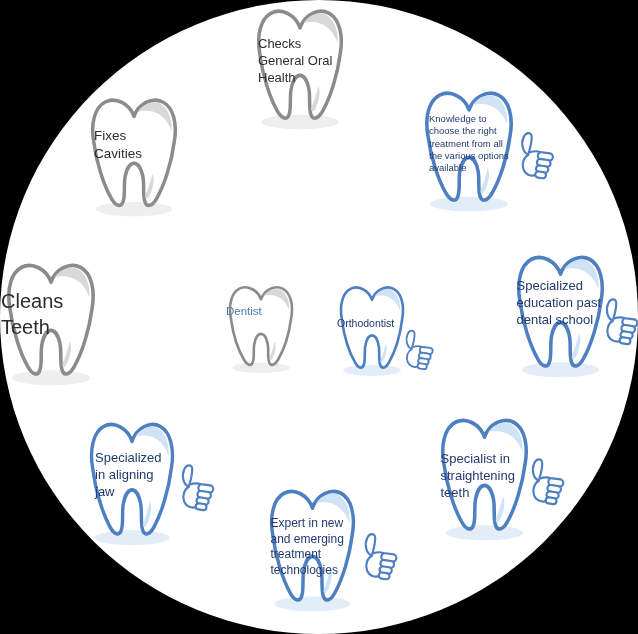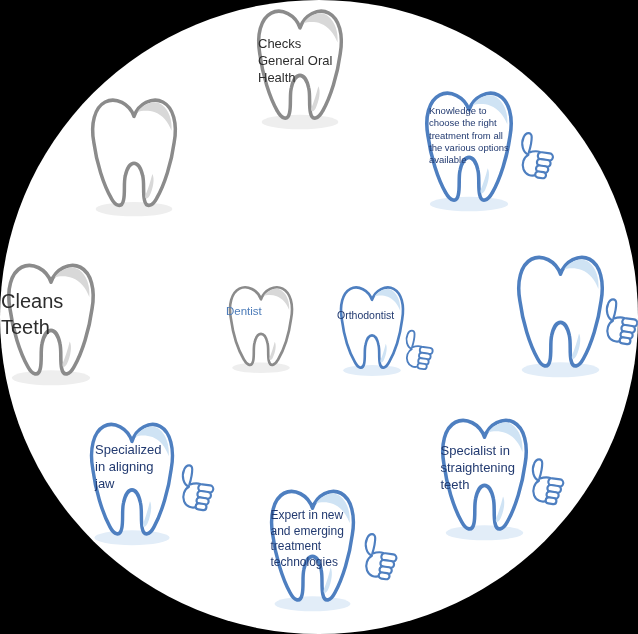--- a/index.html
+++ b/index.html
@@ -28,21 +28,21 @@
     --t-line: var(--dentist-line, #8b8b8b);
     --t-shade: var(--dentist-shade, #d8d8d8);
     --t-shadow: var(--dentist-shadow-color, #eeeeee);
   }
   .tooth-blue {
     --t-line: var(--orthodontist-line, #4e7fc0);
     --t-shade: var(--orthodontist-shade, #cfe3f4);
     --t-shadow: var(--orthodontist-shadow-color, #e2edf8);
   }
   .tooth-gray .tooth-label { color: var(--dentist-text, #2d2d2d); }
-  .tooth-blue .tooth-label { color: var(--orthodontist-text, #223a70); }
+  .tooth-blue .tooth-label { color: var(--orthodontist-text, #223a70); margin-top: 8px; }
   .center-dentist .tooth-label { color: var(--dentist-title-color, #4d7cb9); }
   .defs-holder { position: absolute; width: 0; height: 0; overflow: hidden; }
 </style>
 </head>
 <body>
 
 <svg class="defs-holder" aria-hidden="true">
   <defs>
     <symbol id="sym-tooth" viewBox="0 0 110 140">
       <ellipse cx="55" cy="129" rx="44" ry="8" fill="var(--t-shadow)"></ellipse>
@@ -74,20 +74,21 @@
       <svg class="tooth-svg" viewBox="0 0 110 140" preserveAspectRatio="none">
           <use href="#sym-tooth"></use>
         </svg>
       <div class="tooth-label" style="top:32px;width:84px;font-size:13px">Checks General Oral Health</div>
     </div>
 
     <div class="tooth tooth-gray" style="left:86px;top:93px;width:96px;height:126px">
       <svg class="tooth-svg" viewBox="0 0 110 140" preserveAspectRatio="none">
           <use href="#sym-tooth"></use>
         </svg>
+      <div class="tooth-label" style="top:34px;width:80px;font-size:13.5px">Fixes Cavities</div>
     </div>
 
     <div class="tooth tooth-gray" style="left:2px;top:258px;width:98px;height:130px">
       <svg class="tooth-svg" viewBox="0 0 110 140" preserveAspectRatio="none">
           <use href="#sym-tooth"></use>
         </svg>
       <div class="tooth-label" style="top:30px;width:100px;font-size:20px">Cleans Teeth</div>
     </div>
 
     <div class="tooth tooth-gray center-dentist" style="left:225px;top:282px;width:72px;height:93px">
@@ -117,20 +118,21 @@
       <div class="tooth-label" style="top:19px;width:80px;font-size:9.5px">Knowledge to choose the right treatment from all the various options available</div>
     </div>
 
     <div class="tooth tooth-blue" style="left:512px;top:250px;width:97px;height:130px">
       <svg class="tooth-svg" viewBox="0 0 110 140" preserveAspectRatio="none">
           <use href="#sym-tooth"></use>
         </svg>
       <svg class="hand-svg" style="left:85px;top:47px;width:43px;height:52px" viewBox="0 0 60 72">
           <use href="#sym-hand"></use>
         </svg>
+      <div class="tooth-label" style="top:20px;width:88px;font-size:13px">Specialized education past dental school</div>
     </div>
 
     <div class="tooth tooth-blue" style="left:436px;top:413px;width:97px;height:130px">
       <svg class="tooth-svg" viewBox="0 0 110 140" preserveAspectRatio="none">
           <use href="#sym-tooth"></use>
         </svg>
       <svg class="hand-svg" style="left:87px;top:44px;width:43px;height:52px" viewBox="0 0 60 72">
           <use href="#sym-hand"></use>
         </svg>
       <div class="tooth-label" style="top:30px;width:88px;font-size:13px">Specialist in straightening teeth</div>

